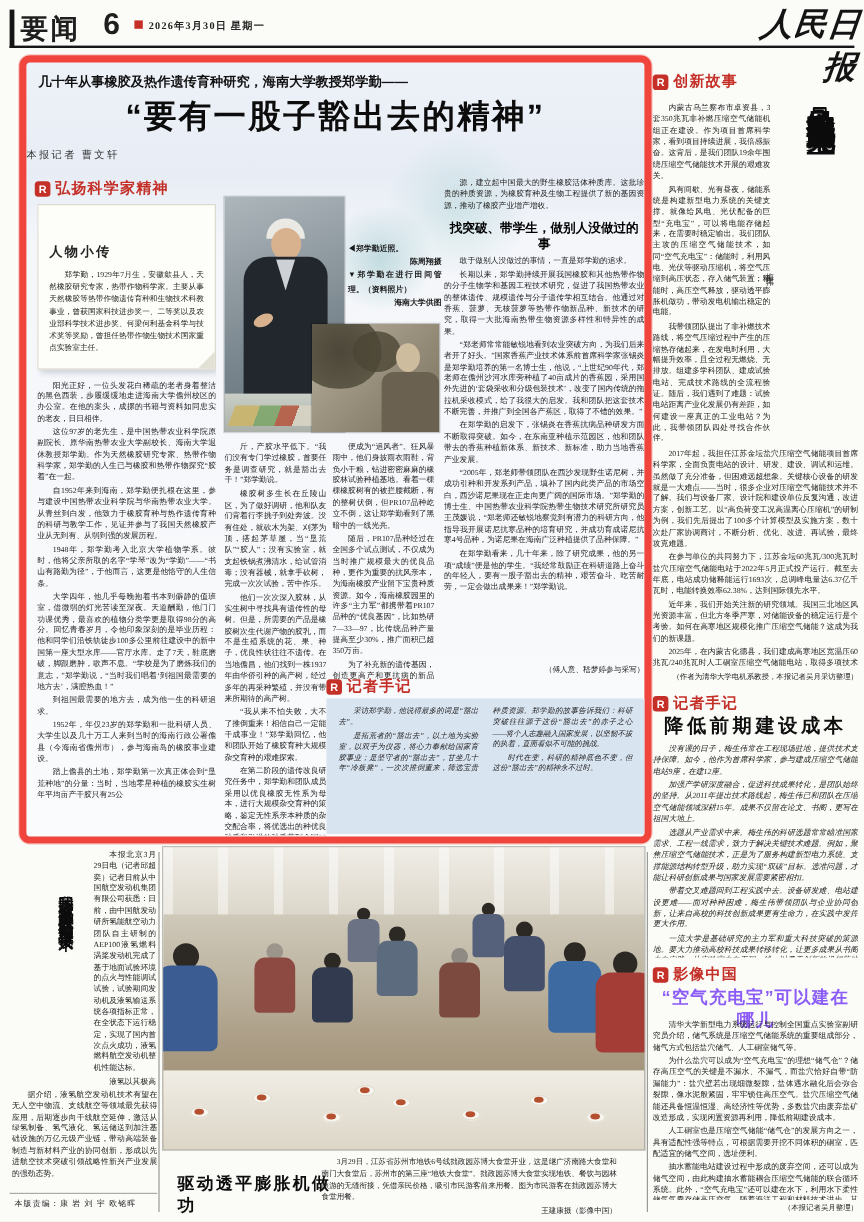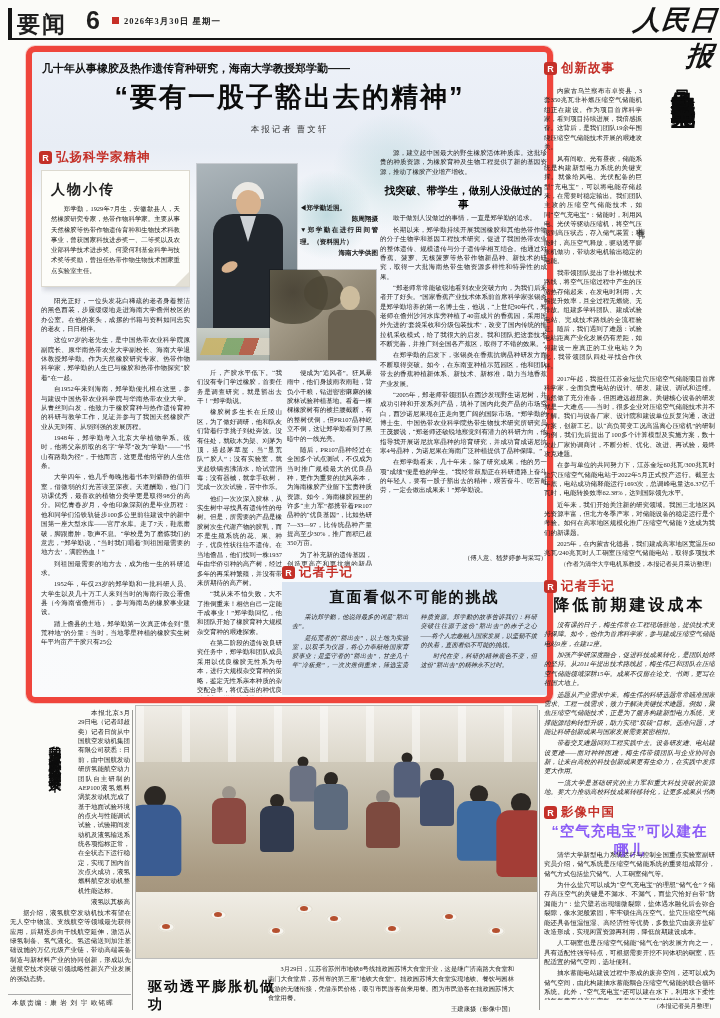--- a/index.html
+++ b/index.html
@@ -10,42 +10,42 @@
 
   
   .hdr-rule { left:8px; top:8px; width:704px; height:32px; border-left:4px solid #161616; border-bottom:2px solid #161616; }
   .hdr-section { left:17px; top:9px; font-family:"Liberation Sans",sans-serif; font-weight:bold; font-size:23px; letter-spacing:2px; }
   .hdr-num { left:86px; top:6px; font-family:"Liberation Sans",sans-serif; font-weight:bold; font-size:25px; }
   .hdr-dot { left:112px; top:17px; width:7px; height:7px; background:#c62f27; }
   .hdr-date { left:124px; top:16px; font-size:8.5px; font-weight:bold; letter-spacing:1px; }
   .masthead { left:608px; top:2px; width:108px; font-size:27px; font-weight:900; font-style:italic; letter-spacing:1px; transform:skewX(-6deg); color:#141414; text-align:right; }
 
   
-  .red-frame { left:26px; top:46px; width:527px; height:657px; border:6px solid #ef453c; border-radius:9px;
+  .red-frame { left:16px; top:46px; width:527px; height:657px; border:6px solid #ef453c; border-radius:9px;
     background:linear-gradient(180deg,#edf1f8 0px,#e8edf5 95px,#f4f6fa 150px,#fafbfc 100%); box-shadow:0 0 0 1px rgba(230,80,70,.25); }
   .rf { position:absolute; } 
 
   .kicker { left:10px; top:9px; width:500px; font-family:"Liberation Sans",sans-serif; font-weight:bold; font-size:11px; color:#111; }
   .headline { left:0; top:27px; width:515px; text-align:center; font-family:"Liberation Sans",sans-serif; font-weight:900; font-size:27px; letter-spacing:2px; color:#0c0c0c; }
-  .byline { left:0; top:72px; width:515px; text-align:center; font-size:8.5px; color:#333; letter-spacing:2px; }
+  .byline { left:0; top:72px; width:515px; text-align:left; font-size:8.5px; color:#333; letter-spacing:2px; }
 
   .tagline { display:flex; align-items:center; gap:4px; }
   .rbox { width:13px; height:13px; background:#c43028; color:#fff; border-radius:3px; font-family:"Liberation Sans",sans-serif; font-weight:bold; font-size:9px; display:flex; align-items:center; justify-content:center; flex:0 0 auto; }
   .taglabel { font-family:"Liberation Sans",sans-serif; font-weight:bold; font-size:12.5px; color:#c43028; letter-spacing:1px; }
 
   
   .news { font-size:6.5px; line-height:1.44; text-align:justify; color:#222; }
   .news p { text-indent:2em; margin-bottom:2px; }
   .subhd { font-family:"Liberation Sans",sans-serif; font-weight:bold; font-size:10.5px; line-height:1.35; text-align:center; color:#000; margin:7px 0 5px; text-indent:0 !important; }
   .clip { overflow:hidden; }
 
   .col1 { left:9px; top:118px; width:149px; height:525px; }
   .profile-box { position:relative; background:#fdfdf9; border:1px solid #dcd9cf; box-shadow:2px 3px 5px rgba(60,70,90,.22); padding:8px 9px 10px; margin-bottom:9px; }
   .profile-box::after { content:""; position:absolute; right:0; bottom:0; width:0; height:0; border-style:solid; border-width:0 14px 14px 0; border-color:transparent #e3e0d6 transparent transparent; transform:rotate(90deg); }
-  .profile-title { font-family:Liberation Sans, sans-serif; font-weight:bold; font-size:14px; margin-bottom:5px; letter-spacing:2px; }
+  .profile-title { font-family:Liberation Mono, monospace; font-weight:bold; font-size:11px; margin-bottom:5px; letter-spacing:2px;margin-top:25px; }
   .profile-text { font-size:6.4px; line-height:1.6; text-align:justify; text-indent:2em; color:#222; }
 
   
   .photo-man { left:165px; top:112px; width:100px; height:196px; overflow:hidden; box-shadow:0 0 0 1px rgba(0,0,0,.15);
     background:linear-gradient(160deg,#adb6bb,#7e8a91 55%,#606c74); }
   .man-hair { position:absolute; left:35px; top:18px; width:32px; height:17px; border-radius:16px 16px 0 0; background:#ebe9e4; }
   .man-face { position:absolute; left:39px; top:26px; width:25px; height:27px; border-radius:50%; background:#d8b28e; }
   .man-suit { position:absolute; left:16px; top:50px; width:70px; height:116px; border-radius:20px 16px 0 0; background:#22272d; }
   .man-shirt { position:absolute; left:43px; top:52px; width:16px; height:26px; background:#cdd1d5; clip-path:polygon(0 0,100% 0,50% 100%); }
   .man-hand { position:absolute; left:24px; top:98px; width:17px; height:10px; border-radius:50%; background:#d8b28e; transform:rotate(-24deg); }
@@ -217,21 +217,20 @@
       <p>“2005年，郑老师带领团队在西沙发现野生诺尼树，并成功引种和开发系列产品，填补了国内此类产品的市场空白，西沙诺尼果现在正走向更广阔的国际市场。”郑学勤的博士生、中国热带农业科学院热带生物技术研究所研究员王茂媛说，“郑老师还敏锐地察觉到有潜力的科研方向，他指导我开展诺尼抗寒品种的培育研究，并成功育成诺尼抗寒4号品种，为诺尼果在海南广泛种植提供了品种保障。”</p>
       <p>在郑学勤看来，几十年来，除了研究成果，他的另一项“成绩”便是他的学生。“我经常鼓励正在科研道路上奋斗的年轻人，要有一股子豁出去的精神，艰苦奋斗、吃苦耐劳，一定会做出成果来！”郑学勤说。</p>
     </div>
     <div class="rf col3-credit">（傅人意、嵇梦婷参与采写）</div>
 
     <div class="rf tagline notes-tag">
       <span class="rbox">R</span>
       <span class="taglabel">记者手记</span>
     </div>
     <div class="rf notes-box clip">
-      <div class="notes-hd">直面看似不可能的挑战</div>
       <div class="notes-cols">
         <p>采访郑学勤，他说得最多的词是“豁出去”。</p>
         <p>是拓荒者的“豁出去”，以土地为实验室，以双手为仪器，将心力奉献给国家育胶事业；是坚守者的“豁出去”，甘坐几十年“冷板凳”，一次次推倒重来，筛选宝贵种质资源。郑学勤的故事告诉我们：科研突破往往源于这份“豁出去”的赤子之心——将个人志趣融入国家发展，以坚韧不拔的执着，直面看似不可能的挑战。</p>
         <p>时代在变，科研的精神底色不变，但这份“豁出去”的精神永不过时。</p>
       </div>
     </div>
   </div>
 
   <div class="abs vline" style="left:132px;top:710px;height:300px;"></div>
   <div class="abs bl-title">我国攻克液氢燃料航空涡轮动力关键技术</div>

